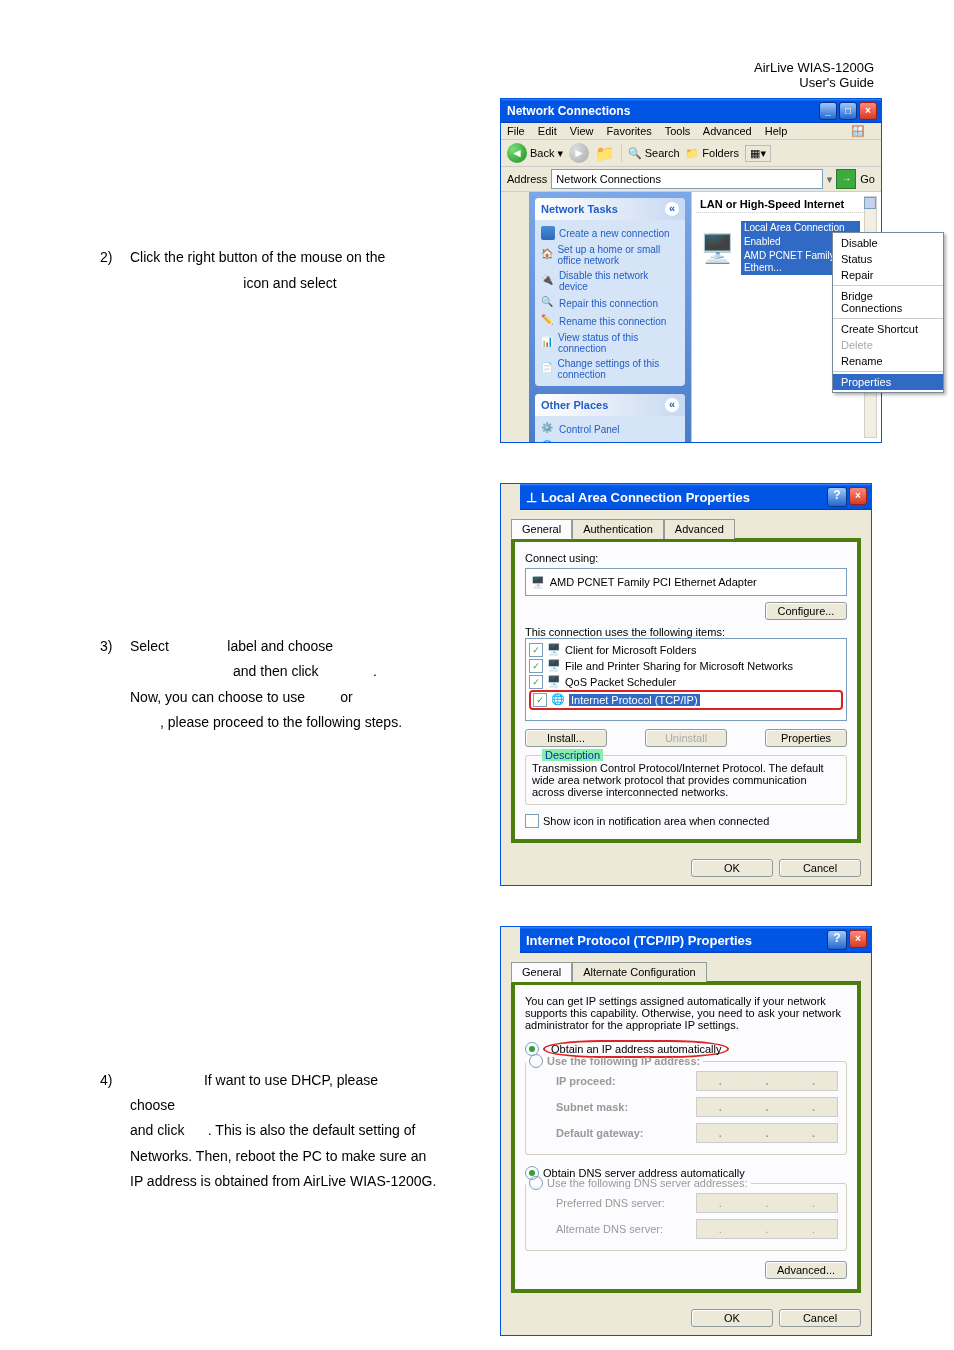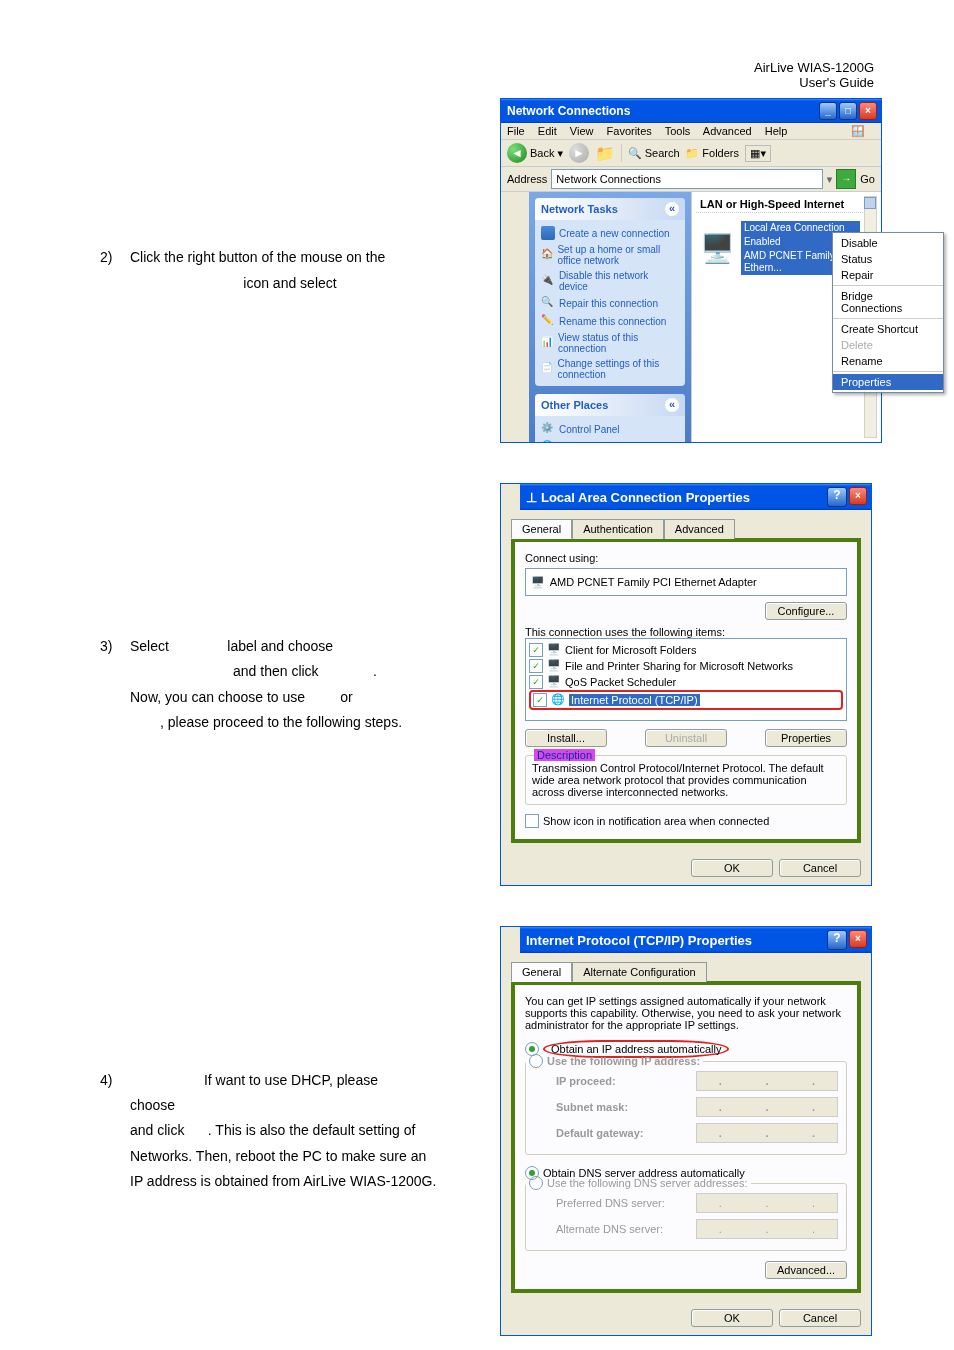--- a/index.html
+++ b/index.html
@@ -158,21 +158,21 @@
   .tab-pane{border:4px solid #4d7c0f;background:#fcfcfe;padding:10px;}
   .field-box{border:1px solid #7b9ebd;background:#fff;padding:3px 5px;display:flex;align-items:center;gap:5px;height:20px;}
   .btn{background:#ece9d8;border:1px solid #919b9c;border-radius:3px;padding:2px 10px;font-size:11px;display:inline-block;min-width:60px;text-align:center;box-shadow:inset 1px 1px 0 #fff;}
   .items-box{border:1px solid #7b9ebd;background:#fff;height:75px;padding:3px;overflow:hidden;}
   .chk-row{display:flex;align-items:center;gap:4px;padding:1px 0;font-size:11px;}
   .chk{width:12px;height:12px;border:1px solid #7b9ebd;background:#fff;display:inline-flex;align-items:center;justify-content:center;font-size:9px;color:#21a121;}
   .item-ic{width:14px;height:14px;display:inline-block;}
   .hl-row{background:#316ac5;color:#fff;padding:0 2px;}
   .redoval{border:2px solid #d22;border-radius:50%/80%;padding:1px 6px;display:inline-block;}
   .desc-grp{border:1px solid #d0d0bf;border-radius:3px;padding:6px;margin-top:8px;position:relative;}
-  .desc-grp .lg{position:absolute;top:-7px;left:8px;background:#d946ef;padding:0 3px;color:#003399;font-size:11px;}
+  .desc-grp .lg{position:absolute;top:-7px;left:16px;background:#86efac;padding:0 3px;color:#003399;font-size:11px;}
   .dlg-foot{display:flex;justify-content:flex-end;gap:6px;padding:8px 10px;}
   .radio{width:12px;height:12px;border:1px solid #7b9ebd;border-radius:50%;display:inline-flex;align-items:center;justify-content:center;}
   .radio.on::after{content:"";width:6px;height:6px;background:#31a131;border-radius:50%;}
   .ip-row{display:flex;align-items:center;justify-content:space-between;padding:3px 0 3px 22px;color:#999;}
   .ip-cell{border:1px solid #ccc;background:#ece9d8;width:140px;height:18px;display:flex;align-items:center;justify-content:space-around;color:#999;}
   .grpbox{border:1px solid #d0d0bf;border-radius:3px;padding:8px;margin-top:6px;}
   .scrollbar{position:absolute;right:4px;top:4px;bottom:4px;width:11px;background:#f1efe2;border:1px solid #d4d0c8;}
   .sb-thumb{height:10px;background:#c1d2ee;border:1px solid #7b9ebd;margin-left:-1px;}
   .folder-ic{width:14px;height:14px;background:linear-gradient(to bottom,#4a8ad8,#2a6ab8);border-radius:2px;display:inline-block;}
 </style>

